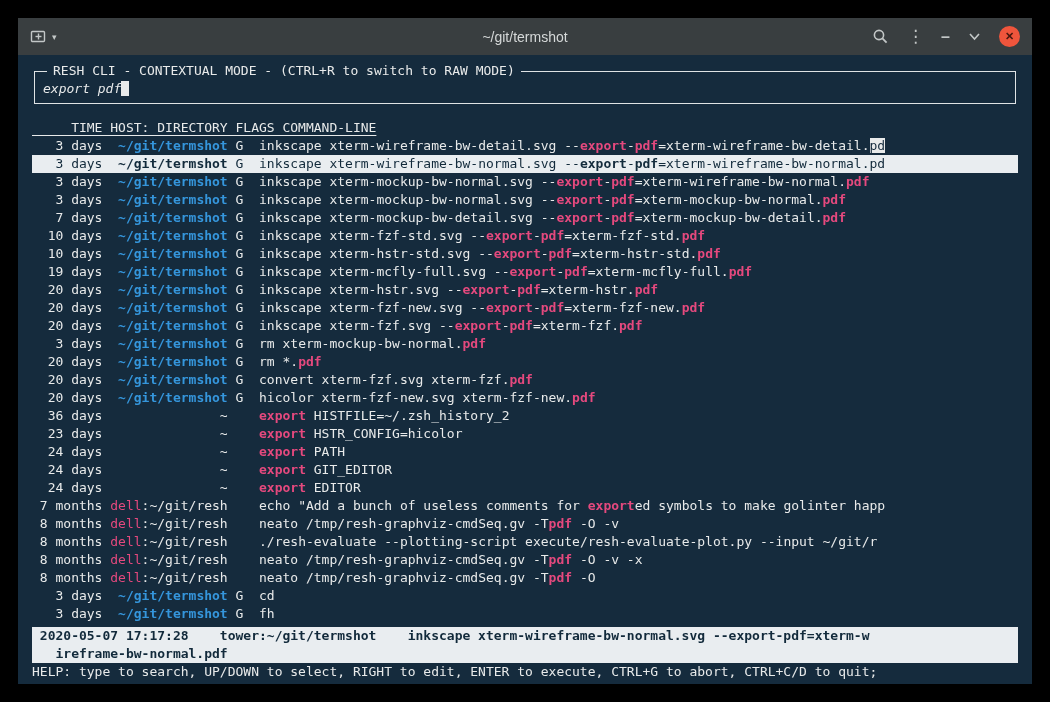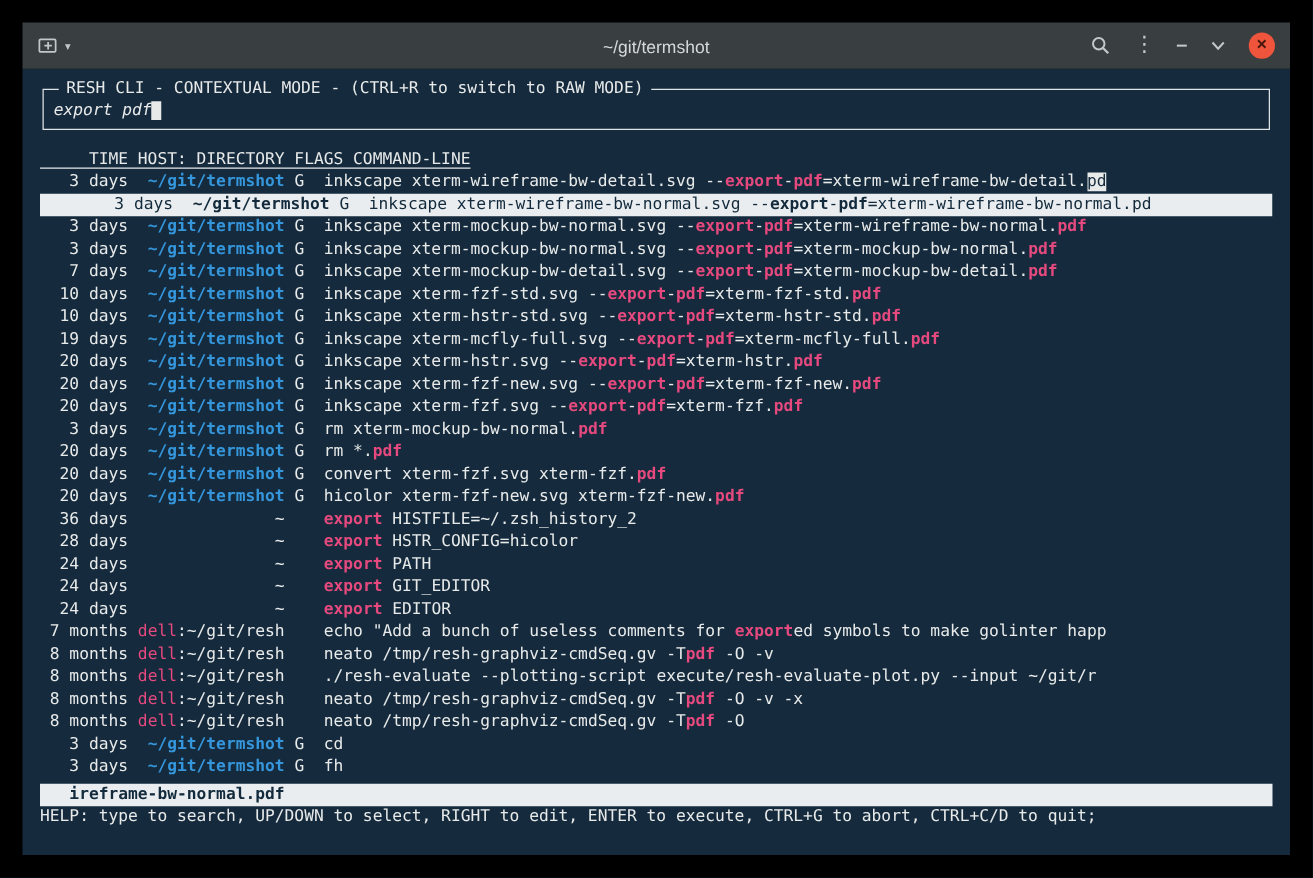--- a/index.html
+++ b/index.html
@@ -36,21 +36,21 @@
   .query-line{white-space:pre;height:18px;font-style:italic;}
   .cursor{background:var(--terminal-fg,#e8eaea);color:transparent;white-space:pre;}
   .table-header{margin-top:15px;white-space:pre;text-decoration:underline;
                 text-underline-offset:3px;height:18px;}
   .rows{overflow:hidden;}
   .row{white-space:pre;height:18px;}
   .m{color:var(--match-pink,#e5497e);font-weight:bold;}
   .b{color:var(--directory-blue,#3596dc);font-weight:bold;}
   .h{color:var(--match-pink,#e5497e);}
   .inv{background:var(--terminal-fg,#e8eaea);color:var(--terminal-bg,#152b3d);}
-  .selected{background:var(--selection-bg,#e9edf0);color:var(--selection-fg,#122a3b);padding-left:36px;}
+  .selected{background:var(--selection-bg,#e9edf0);color:var(--selection-fg,#122a3b);}
   .selected .m,.selected .b,.selected .h{color:var(--selection-fg,#122a3b);}
   .status-bar{margin-top:4px;background:var(--selection-bg,#e9edf0);
               color:var(--selection-fg,#122a3b);font-weight:bold;}
   .status-bar div{white-space:pre;height:18px;overflow:hidden;}
   .help-line{white-space:pre;height:18px;overflow:hidden;}
   svg{display:block;}
 </style>
 </head>
 <body>
 
@@ -119,33 +119,34 @@
         <div class="row"><span>  10 days</span><span><span>  </span><span class="b">~/git/termshot</span></span><span> G  </span><span><span>inkscape xterm-hstr-std.svg --</span><span class="m">export</span><span>-</span><span class="m">pdf</span><span>=xterm-hstr-std.</span><span class="m">pdf</span></span></div>
         <div class="row"><span>  19 days</span><span><span>  </span><span class="b">~/git/termshot</span></span><span> G  </span><span><span>inkscape xterm-mcfly-full.svg --</span><span class="m">export</span><span>-</span><span class="m">pdf</span><span>=xterm-mcfly-full.</span><span class="m">pdf</span></span></div>
         <div class="row"><span>  20 days</span><span><span>  </span><span class="b">~/git/termshot</span></span><span> G  </span><span><span>inkscape xterm-hstr.svg --</span><span class="m">export</span><span>-</span><span class="m">pdf</span><span>=xterm-hstr.</span><span class="m">pdf</span></span></div>
         <div class="row"><span>  20 days</span><span><span>  </span><span class="b">~/git/termshot</span></span><span> G  </span><span><span>inkscape xterm-fzf-new.svg --</span><span class="m">export</span><span>-</span><span class="m">pdf</span><span>=xterm-fzf-new.</span><span class="m">pdf</span></span></div>
         <div class="row"><span>  20 days</span><span><span>  </span><span class="b">~/git/termshot</span></span><span> G  </span><span><span>inkscape xterm-fzf.svg --</span><span class="m">export</span><span>-</span><span class="m">pdf</span><span>=xterm-fzf.</span><span class="m">pdf</span></span></div>
         <div class="row"><span>   3 days</span><span><span>  </span><span class="b">~/git/termshot</span></span><span> G  </span><span><span>rm xterm-mockup-bw-normal.</span><span class="m">pdf</span></span></div>
         <div class="row"><span>  20 days</span><span><span>  </span><span class="b">~/git/termshot</span></span><span> G  </span><span><span>rm *.</span><span class="m">pdf</span></span></div>
         <div class="row"><span>  20 days</span><span><span>  </span><span class="b">~/git/termshot</span></span><span> G  </span><span><span>convert xterm-fzf.svg xterm-fzf.</span><span class="m">pdf</span></span></div>
         <div class="row"><span>  20 days</span><span><span>  </span><span class="b">~/git/termshot</span></span><span> G  </span><span><span>hicolor xterm-fzf-new.svg xterm-fzf-new.</span><span class="m">pdf</span></span></div>
         <div class="row"><span>  36 days</span><span><span>               </span><span>~</span></span><span>    </span><span><span class="m">export</span><span> HISTFILE=~/.zsh_history_2</span></span></div>
-        <div class="row"><span>  28 days</span><span><span>               </span><span>~</span></span><span>    </span><span><span class="m">export</span><span> HSTR_CONFIG=hicolor</span></span></div>
+        <div class="row"><span>  23 days</span><span><span>               </span><span>~</span></span><span>    </span><span><span class="m">export</span><span> HSTR_CONFIG=hicolor</span></span></div>
         <div class="row"><span>  24 days</span><span><span>               </span><span>~</span></span><span>    </span><span><span class="m">export</span><span> PATH</span></span></div>
         <div class="row"><span>  24 days</span><span><span>               </span><span>~</span></span><span>    </span><span><span class="m">export</span><span> GIT_EDITOR</span></span></div>
         <div class="row"><span>  24 days</span><span><span>               </span><span>~</span></span><span>    </span><span><span class="m">export</span><span> EDITOR</span></span></div>
         <div class="row"><span> 7 months</span><span><span> </span><span class="h">dell</span><span>:~/git/resh</span></span><span>    </span><span><span>echo "Add a bunch of useless comments for </span><span class="m">export</span><span>ed symbols to make golinter happ</span></span></div>
         <div class="row"><span> 8 months</span><span><span> </span><span class="h">dell</span><span>:~/git/resh</span></span><span>    </span><span><span>neato /tmp/resh-graphviz-cmdSeq.gv -T</span><span class="m">pdf</span><span> -O -v</span></span></div>
         <div class="row"><span> 8 months</span><span><span> </span><span class="h">dell</span><span>:~/git/resh</span></span><span>    </span><span><span>./resh-evaluate --plotting-script execute/resh-evaluate-plot.py --input ~/git/r</span></span></div>
         <div class="row"><span> 8 months</span><span><span> </span><span class="h">dell</span><span>:~/git/resh</span></span><span>    </span><span><span>neato /tmp/resh-graphviz-cmdSeq.gv -T</span><span class="m">pdf</span><span> -O -v -x</span></span></div>
         <div class="row"><span> 8 months</span><span><span> </span><span class="h">dell</span><span>:~/git/resh</span></span><span>    </span><span><span>neato /tmp/resh-graphviz-cmdSeq.gv -T</span><span class="m">pdf</span><span> -O</span></span></div>
         <div class="row"><span>   3 days</span><span><span>  </span><span class="b">~/git/termshot</span></span><span> G  </span><span><span>cd</span></span></div>
         <div class="row"><span>   3 days</span><span><span>  </span><span class="b">~/git/termshot</span></span><span> G  </span><span><span>fh</span></span></div>
       </div>
 
     <div class="status-bar">
+      <div> 2020-05-07 17:17:28    tower:~/git/termshot    inkscape xterm-wireframe-bw-normal.svg --export-pdf=xterm-w</div>
       <div>   ireframe-bw-normal.pdf</div>
     </div>
 
     <div class="help-line">HELP: type to search, UP/DOWN to select, RIGHT to edit, ENTER to execute, CTRL+G to abort, CTRL+C/D to quit;</div>
 
   </div>
 </div>
 
 </body></html>

